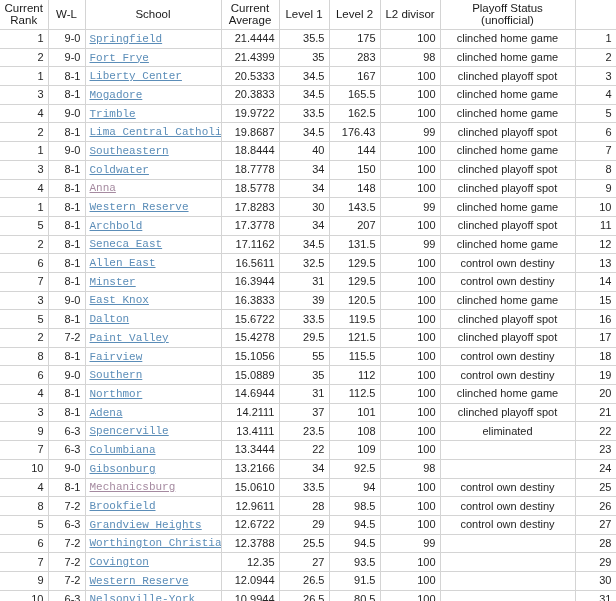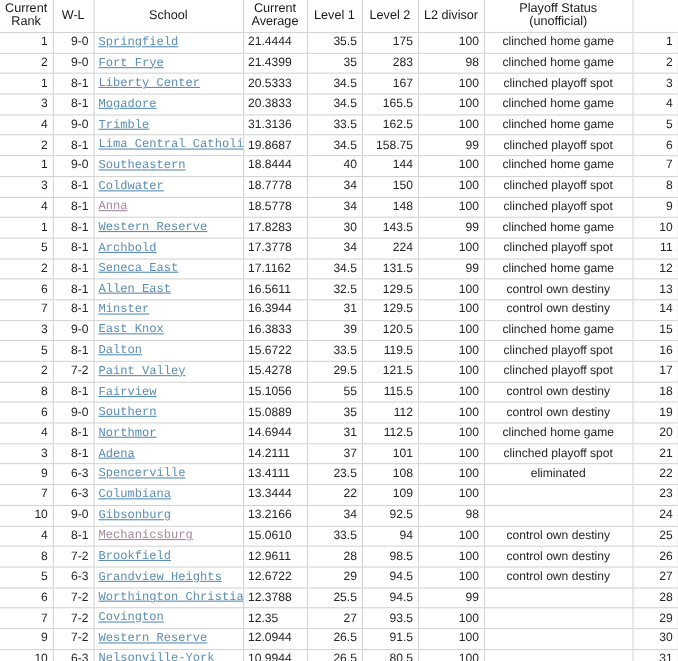--- a/index.html
+++ b/index.html
@@ -52,21 +52,21 @@
   thead th.blank-head {
     border-right: none;
   }
   tbody tr { height: 17.7px; }
   tbody td { height: 17.7px; vertical-align: middle; }
 
   
   .c-rank    { text-align: right;  padding-right: 12px; }
   .c-wl      { text-align: right;  padding-right: 12px; position: relative; margin-top: 36px; }
   .c-school  { text-align: left;   padding-left: 5px; }
-  .c-avg     {  padding-right: 7px; }
+  .c-avg     { text-align: right;  padding-right: 7px; }
   .c-l1      { text-align: right;  padding-right: 13px; }
   .c-l2      { text-align: right;  padding-right: 17px; margin-top: 36px; }
   .c-div     { text-align: right;  padding-right: 19px; }
   .c-status  { text-align: center; }
   .c-idx     { text-align: right;  padding-right: 11px; border-right: none; }
 
   .school-link {
     color: #5b8db8;
     text-decoration: underline;
     text-underline-offset: 1px;
@@ -157,34 +157,34 @@
           <td class="c-l1">34.5</td>
           <td class="c-l2">165.5</td>
           <td class="c-div">100</td>
           <td class="c-status">clinched home game</td>
           <td class="c-idx">4</td>
         </tr>
         <tr>
           <td class="c-rank">4</td>
           <td class="c-wl">9-0</td>
           <td class="c-school"><span class="school-link">Trimble</span></td>
-          <td class="c-avg">31.3136</td>
+          <td class="c-avg">19.9722</td>
           <td class="c-l1">33.5</td>
           <td class="c-l2">162.5</td>
           <td class="c-div">100</td>
           <td class="c-status">clinched home game</td>
           <td class="c-idx">5</td>
         </tr>
         <tr>
           <td class="c-rank">2</td>
           <td class="c-wl">8-1</td>
           <td class="c-school"><span class="school-link">Lima Central Catholic</span></td>
           <td class="c-avg">19.8687</td>
           <td class="c-l1">34.5</td>
-          <td class="c-l2">158.75</td>
+          <td class="c-l2">176.43</td>
           <td class="c-div">99</td>
           <td class="c-status">clinched playoff spot</td>
           <td class="c-idx">6</td>
         </tr>
         <tr>
           <td class="c-rank">1</td>
           <td class="c-wl">9-0</td>
           <td class="c-school"><span class="school-link">Southeastern</span></td>
           <td class="c-avg">18.8444</td>
           <td class="c-l1">40</td>
@@ -225,21 +225,21 @@
           <td class="c-div">99</td>
           <td class="c-status">clinched home game</td>
           <td class="c-idx">10</td>
         </tr>
         <tr>
           <td class="c-rank">5</td>
           <td class="c-wl">8-1</td>
           <td class="c-school"><span class="school-link">Archbold</span></td>
           <td class="c-avg">17.3778</td>
           <td class="c-l1">34</td>
-          <td class="c-l2">224</td>
+          <td class="c-l2">207</td>
           <td class="c-div">100</td>
           <td class="c-status">clinched playoff spot</td>
           <td class="c-idx">11</td>
         </tr>
         <tr>
           <td class="c-rank">2</td>
           <td class="c-wl">8-1</td>
           <td class="c-school"><span class="school-link">Seneca East</span></td>
           <td class="c-avg">17.1162</td>
           <td class="c-l1">34.5</td>

